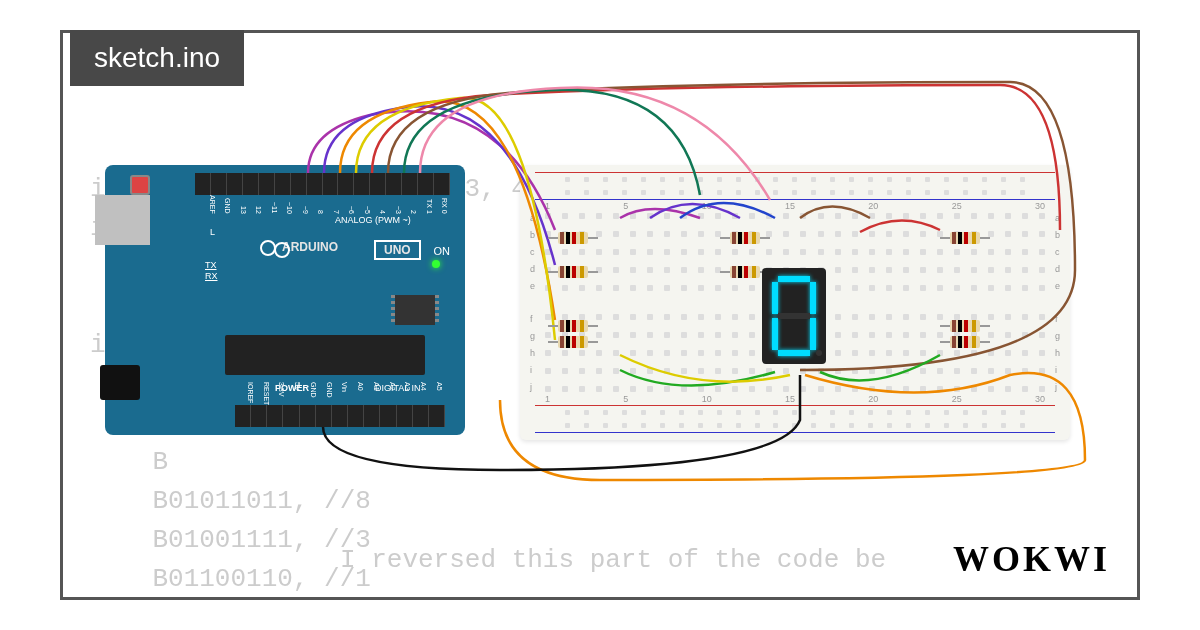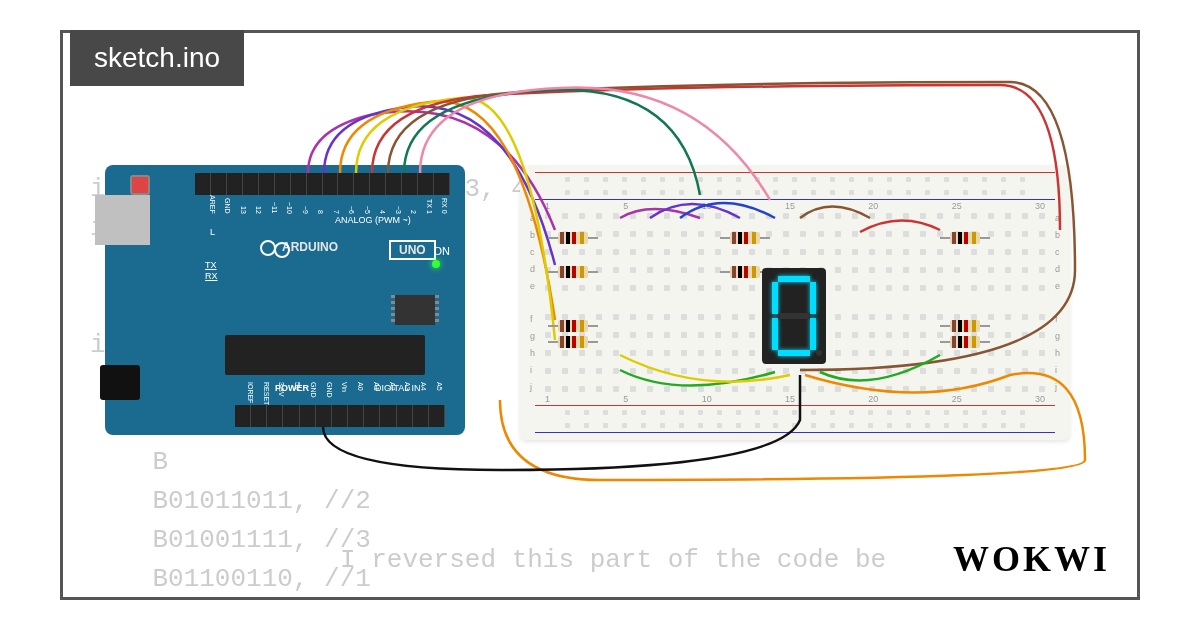--- a/index.html
+++ b/index.html
@@ -20,21 +20,21 @@
     .arduino .power-jack { position: absolute; top: 200px; left: -5px; width: 40px; height: 35px; background: #111; border-radius: 3px; }
     .arduino .reset { position: absolute; top: 10px; left: 25px; width: 20px; height: 20px; background: #d44; border-radius: 3px; border: 2px solid #888;}
     .arduino .header-top { position: absolute; top: 8px; left: 90px; width: 255px; height: 22px; background: #222; display: flex; }
     .arduino .header-top .pin { flex: 1; border-right: 1px solid #444; }
     .arduino .header-bot { position: absolute; bottom: 8px; left: 130px; width: 210px; height: 22px; background: #222; display: flex; }
     .arduino .header-bot .pin { flex: 1; border-right: 1px solid #444; }
     .arduino .chip { position: absolute; bottom: 60px; left: 120px; width: 200px; height: 40px; background: #222; border-radius: 2px; }
     .arduino .logo-text { position: absolute; top: 75px; left: 155px; color: #e5e5e5; font-size: 12px; font-weight: bold; display: flex; align-items: flex-start; gap: 6px; }
     .arduino .infinity { display: inline-block; border: 2px solid #fff; border-radius: 50%; width: 16px; height: 16px; position: relative; }
     .arduino .infinity::after { content: ''; position: absolute; left: 12px; border: 2px solid #fff; border-radius: 50%; width: 12px; height: 12px; }
-    .arduino .uno-label { border: 2px solid #fff; padding: 1px 8px; margin-left: 45px; }
+    .arduino .uno-label { border: 2px solid #fff; padding: 1px 8px; margin-left: 30px; }
     .arduino .on-text { position: absolute; top: 80px; right: 15px; color: #fff; font-size: 11px; text-align: right; }
     .arduino .led-on { position: absolute; top: 95px; right: 25px; width: 8px; height: 8px; background: #3f3; border-radius: 50%; box-shadow: 0 0 6px #3f3; }
     .arduino .labels-top { position: absolute; top: 30px; left: 95px; display: flex; width: 248px; }
     .arduino .labels-top span { flex: 1; color: #fff; font-size: 7px; writing-mode: vertical-rl; text-align: right; }
     .arduino .labels-bot { position: absolute; bottom: 30px; left: 133px; display: flex; width: 205px; }
     .arduino .labels-bot span { flex: 1; color: #fff; font-size: 7px; writing-mode: vertical-rl; }
     .arduino .section-label { color: #fff; font-size: 9px; position: absolute; }
     .arduino .tx-rx { position: absolute; top: 95px; left: 100px; color: #fff; font-size: 9px; line-height: 1.2; text-decoration: underline; }
     .arduino .led-l { position: absolute; top: 62px; left: 105px; color:#fff; font-size:9px; }
     .arduino .smd { position: absolute; top: 130px; right: 30px; width: 40px; height: 30px; background: #333; }
@@ -100,21 +100,21 @@
 <div class="tab">sketch.ino</div>
 
 <div class="code-bg"><span>int segmentPins[] = {2, 3, 4, 5, 6, 7, 8};</span>
 <span>int co</span>
 
 
 <span>int dig</span>
   <span>  B</span>
 
   <span>  B</span>
-  <span>  B01011011, //2</span>
+  <span>  B01011011, //8</span>
   <span>  B01001111, //3</span>
   <span>  B01100110, //1</span></div>
 
 <div class="comment">I reversed this part of the code be</div>
 
 <div class="logo">WOKWI</div>
 
 <div class="arduino">
   <div class="usb"></div>
   <div class="power-jack"></div>

